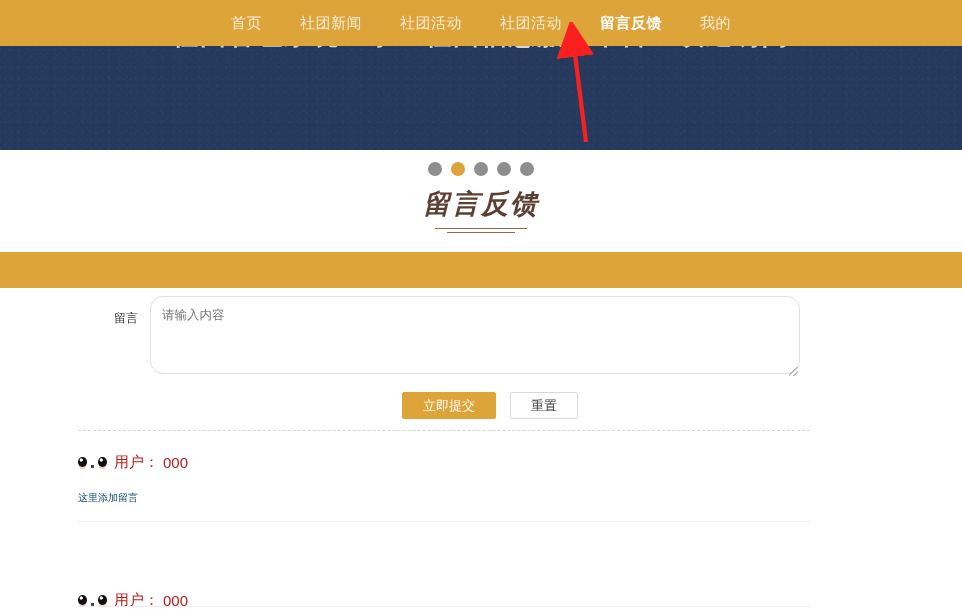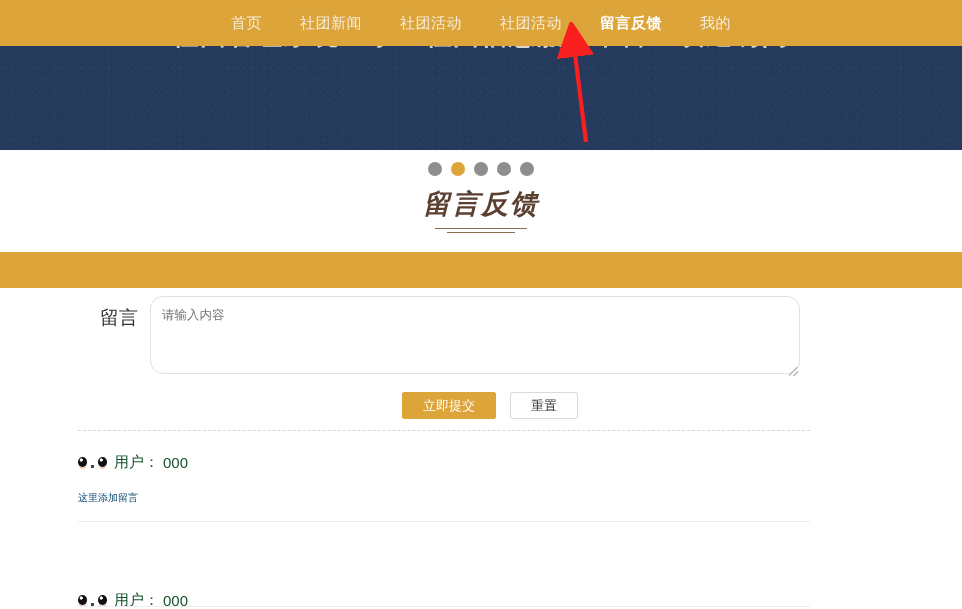--- a/index.html
+++ b/index.html
@@ -97,21 +97,21 @@
     z-index: 8;
   }
 
   
   .form-area { position: absolute; top: 296px; left: 0; width: 962px; }
   .form-row { display: flex; align-items: flex-start; }
   .form-label {
     width: 150px;
     text-align: right;
     padding-right: 12px;
-    font-size: 19px;
+    font-size: 12px;
     color: #333;
     line-height: 20px;
     padding-top: 12px;
   }
   .textarea-box {
     width: 650px; height: 78px;
     border: 1px solid #e0e0e0;
     border-radius: 13px;
     background: #fff;
     padding: 9px 11px;
@@ -179,21 +179,21 @@
     background: radial-gradient(circle at 35% 30%, #fff 0 1.4px, #111 1.8px 100%);
     box-shadow: 0 3px 0 -1px rgba(240,200,185,.95);
   }
   .emoji-glyph .midpoint {
     display: inline-block;
     width: 3px; height: 3px;
     background: #444;
     margin: 0 1px;
     position: relative; top: 4px;
   }
-  .comment-user { font-size: 15px; color: #14532d; }
+  .comment-user { font-size: 15px; color: #b91c1c; }
   .comment-body {
     font-size: 10px;
     color: #0c4a6e;
     margin-top: 17px;
   }
 
   
   .arrow-annot {
     position: absolute; left: 548px; top: 22px;
     width: 60px; height: 125px;

